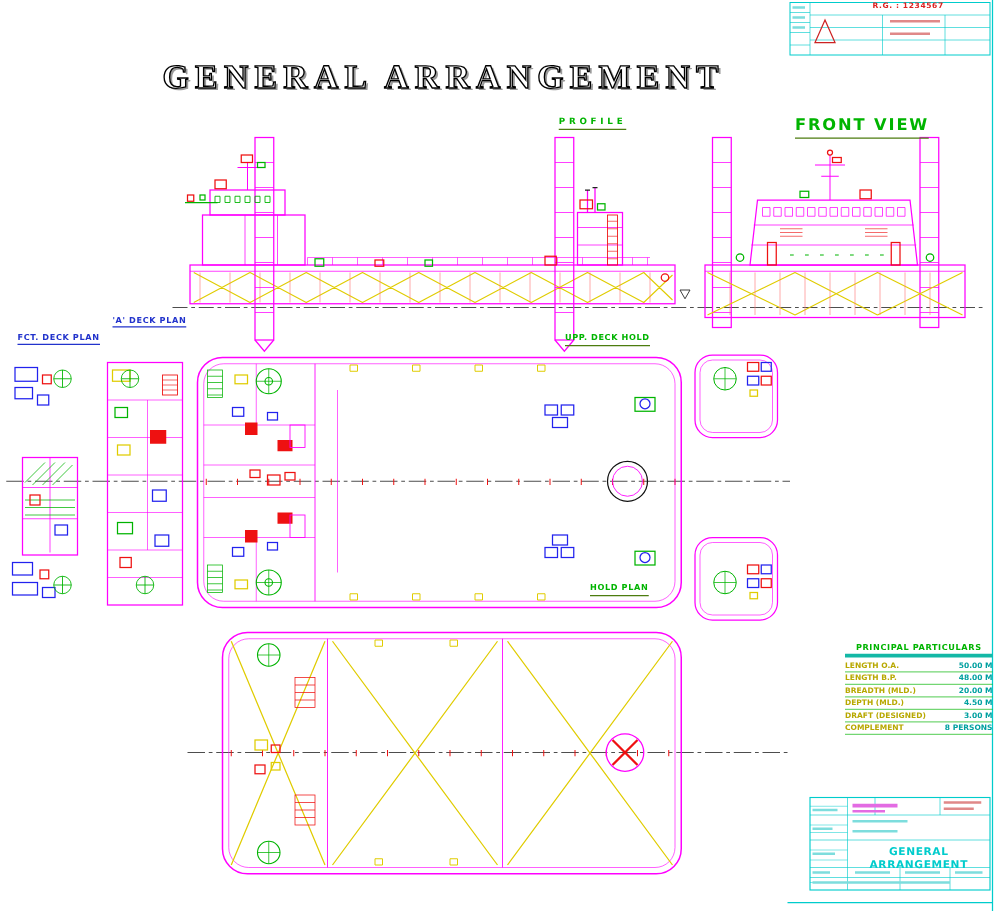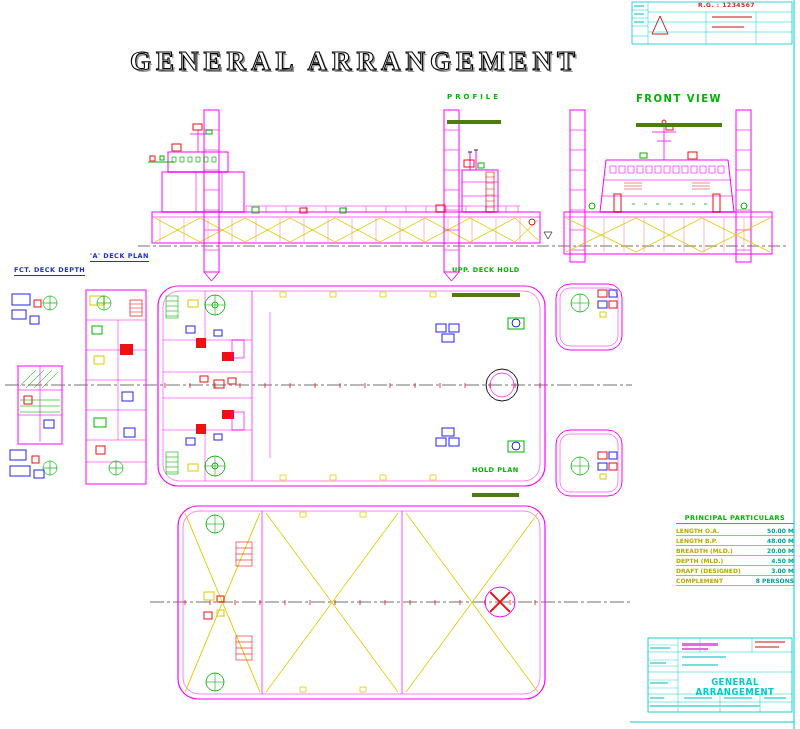--- a/index.html
+++ b/index.html
@@ -1,30 +1,30 @@
 <!DOCTYPE html>
 <html><head>
 <meta charset="utf-8">
 <style>
   html,body{margin:0;padding:0;background:#fff;}
   .sheet{position:relative;width:800px;height:729px;background:#ffffff;overflow:hidden;
          font-family:"DejaVu Sans",sans-serif;}
   .art{position:absolute;left:0;top:0;}
   .lbl{position:absolute;font-weight:bold;white-space:nowrap;}
-  .lbl-green{color:#00B400;border-bottom:4px solid #4d7c0f;padding-bottom:19px;}
+  .lbl-green{color:#00B400;border-bottom:1px solid #4d7c0f;padding-bottom:2px;}
   .lbl-blue{color:#2233CC;border-bottom:1px solid #2233CC;padding-bottom:1px;}
   .lbl-profile{left:447px;top:93px;font-size:7px;letter-spacing:3px;}
-  .lbl-front{left:636px;top:93px;font-size:10px;letter-spacing:1.5px;}
+  .lbl-front{left:636px;top:93px;font-size:13px;letter-spacing:1.5px;}
   .lbl-fct{left:14px;top:266px;font-size:6.5px;letter-spacing:.5px;}
   .lbl-adeck{left:90px;top:252px;font-size:6.5px;letter-spacing:.5px;}
   .lbl-upp{left:452px;top:266px;font-size:6.5px;letter-spacing:.5px;}
   .lbl-hold{left:472px;top:466px;font-size:6.5px;letter-spacing:.5px;}
   .pp{position:absolute;left:676px;top:514px;width:118px;}
   .pp-title{color:#00B400;font-weight:bold;font-size:6.5px;letter-spacing:.5px;
-            border-bottom:1px solid #14b8a6;padding-bottom:1px;margin-bottom:2px;text-align:center;}
+            border-bottom:3px solid #14b8a6;padding-bottom:1px;margin-bottom:2px;text-align:center;}
   .pp-row{display:flex;justify-content:space-between;font-size:6px;line-height:9px;
           border-bottom:1px solid rgba(0,180,0,.55);}
   .pp-label{color:#B8A800;font-weight:bold;}
   .pp-value{color:#00A0A0;font-weight:bold;}
   .rev-ref{position:absolute;left:698px;top:1px;font-size:6px;font-weight:bold;color:#DD2222;letter-spacing:.5px;}
   .tb-title{position:absolute;left:678px;top:677px;width:114px;text-align:center;
             font-size:8.5px;font-weight:bold;color:#00CCCC;letter-spacing:.5px;}
 </style>
 </head>
 <body>
@@ -329,21 +329,21 @@
   </g>
 
   <g stroke="#00CCCC" stroke-width="1">
     <line x1="794" y1="0" x2="794" y2="729"></line>
     <line x1="630" y1="722" x2="794" y2="722"></line>
   </g>
 </svg>
 
 <div class="lbl lbl-green lbl-profile">PROFILE</div>
 <div class="lbl lbl-green lbl-front">FRONT VIEW</div>
-<div class="lbl lbl-blue lbl-fct">FCT. DECK DEPTH</div>
+<div class="lbl lbl-blue lbl-fct">FCT. DECK PLAN</div>
 <div class="lbl lbl-blue lbl-adeck">'A' DECK PLAN</div>
 <div class="lbl lbl-green lbl-upp">UPP. DECK HOLD</div>
 <div class="lbl lbl-green lbl-hold">HOLD PLAN</div>
 
 <div class="rev-ref">R.G. : 1234567</div>
 
 <div class="pp">
   <div class="pp-title">PRINCIPAL PARTICULARS</div>
   <div class="pp-row">
     <span class="pp-label">LENGTH O.A.</span>

